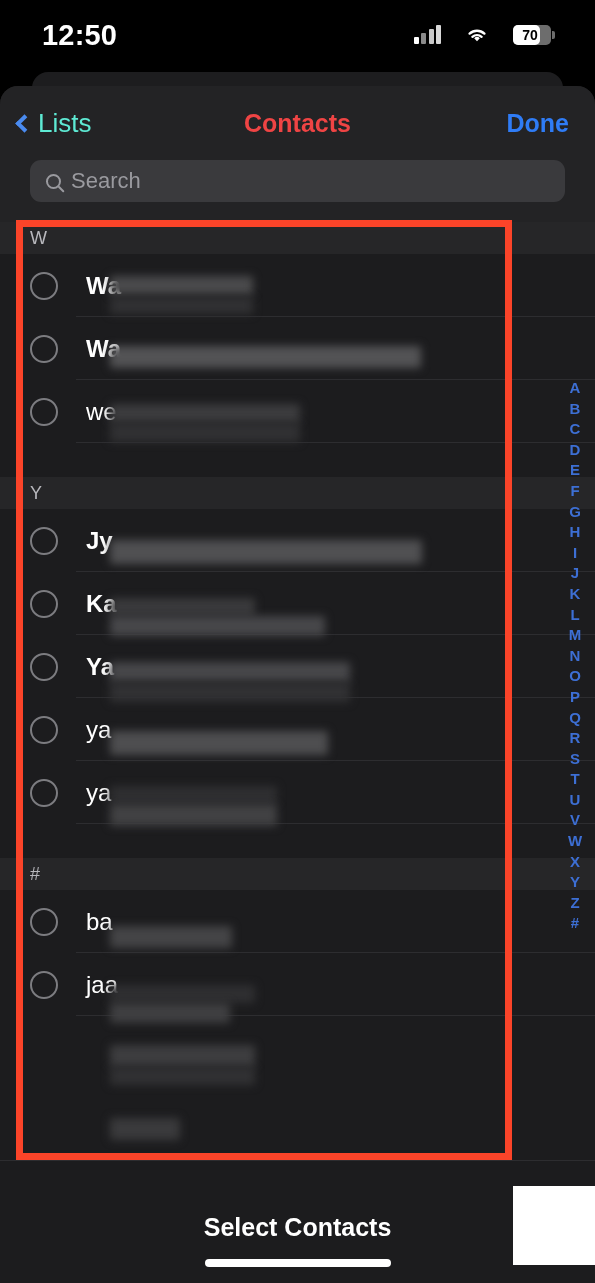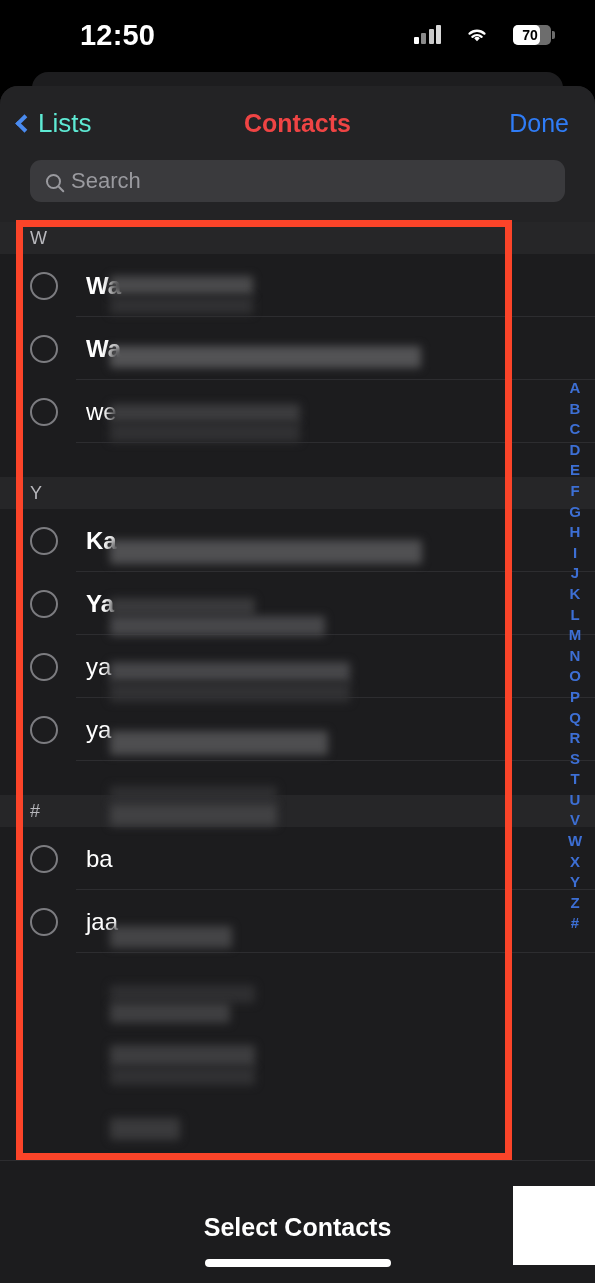--- a/index.html
+++ b/index.html
@@ -30,21 +30,20 @@
     align-items: center;
     justify-content: space-between;
     padding: 0 44px 0 42px;
     color: #ffffff;
   }
   .status-time {
     font-size: 29px;
     font-weight: bold;
     letter-spacing: 0.2px;
     color: #ffffff;
-    margin-left: 38px;
   }
   .status-right {
     display: flex;
     align-items: center;
     gap: 24px;
   }
   .cell-bars { display: flex; align-items: flex-end; gap: 2.5px; height: 18px; }
   .cell-bars i { display: block; width: 5px; background: #ffffff; border-radius: 1px; }
   .cell-bars i:nth-child(1) { height: 7px; }
   .cell-bars i:nth-child(2) { height: 11px; background:#8a8a8a; }
@@ -137,21 +136,21 @@
     text-align: center;
     color: #ef4444;
     font-size: 25px;
     font-weight: bold;
   }
   .nav-done {
     position: absolute;
     right: 26px;
     color: #2f7cf6;
     font-size: 25px;
-    font-weight: normal;
+    font-weight: bold;
   }
 
   
   .search-wrap {
     height: 62px;
     padding: 0 30px;
     background: #232325;
     display: flex;
     align-items: flex-start;
   }
@@ -359,20 +358,24 @@
         <div class="row">
           <span class="check-circle"></span>
           <span class="row-name">Wa</span>
         </div>
         <div class="row">
           <span class="check-circle"></span>
           <span class="row-name light">we</span>
         </div>
         <div class="section-spacer"></div>
         <div class="section-header">Y</div>
+        <div class="row">
+          <span class="check-circle"></span>
+          <span class="row-name">Jy</span>
+        </div>
         <div class="row">
           <span class="check-circle"></span>
           <span class="row-name">Ka</span>
         </div>
         <div class="row">
           <span class="check-circle"></span>
           <span class="row-name">Ya</span>
         </div>
         <div class="row">
           <span class="check-circle"></span>

